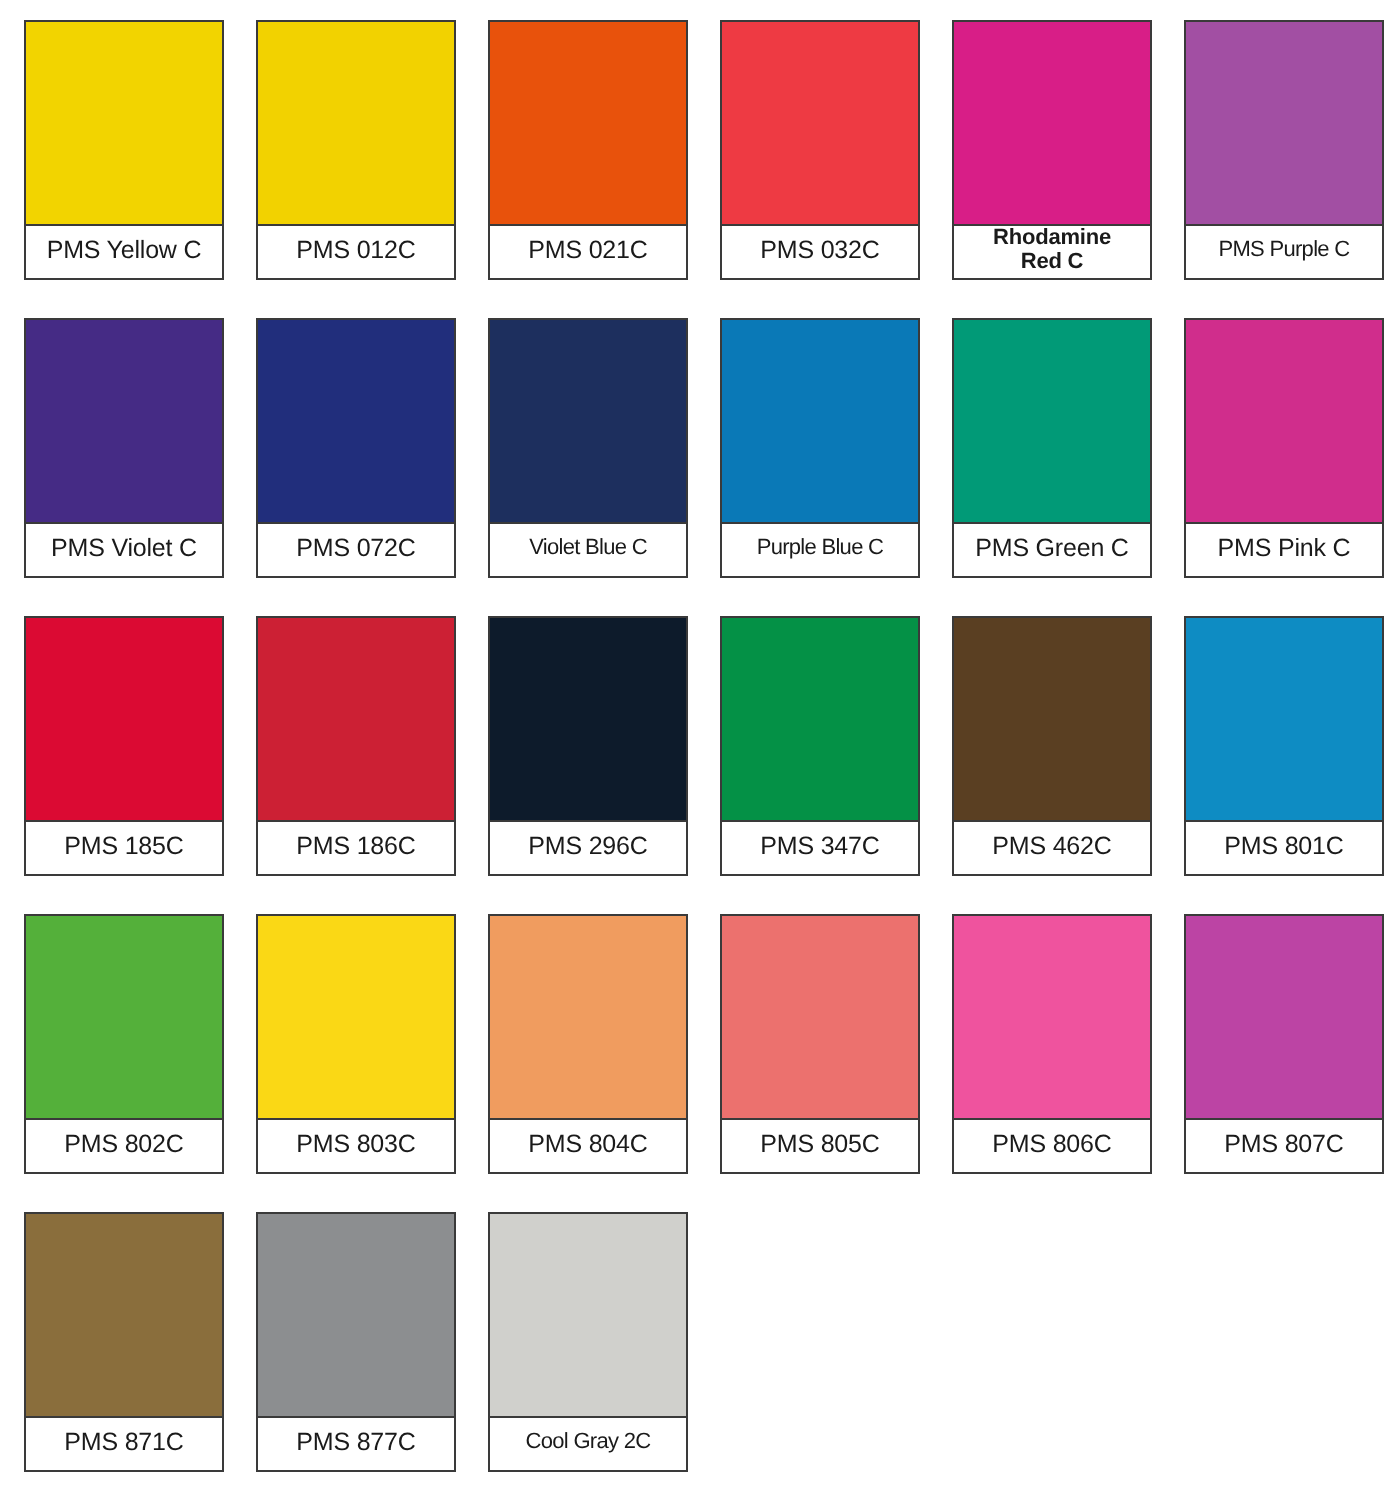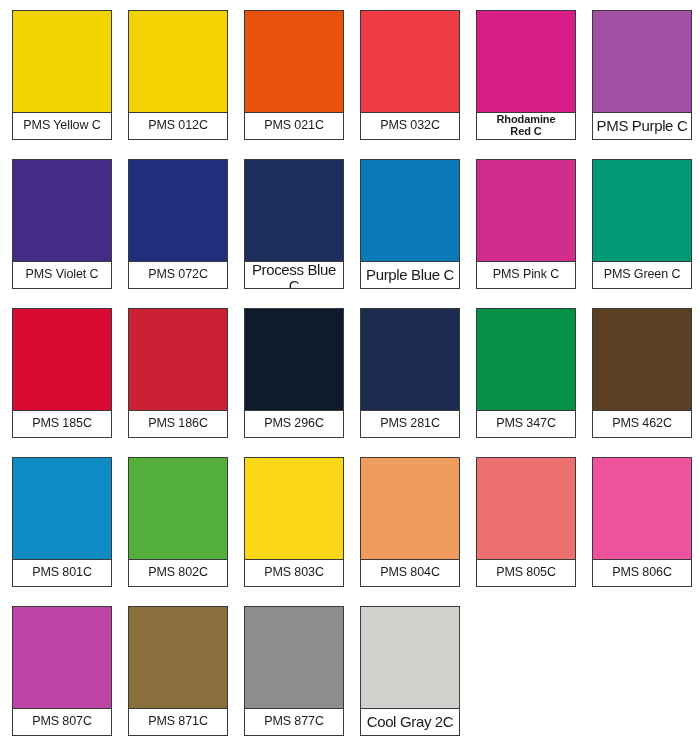--- a/index.html
+++ b/index.html
@@ -54,21 +54,21 @@
     background: #ffffff;
   }
 
   .swatch-label.two-line {
     font-weight: bold;
     font-size: 11px;
     line-height: 1.05;
   }
 
   .swatch-label.tight {
-    font-size: 15px;
+    font-size: 11px;
     letter-spacing: -0.35px;
   }
 </style>
 </head>
 <body>
 
 <div id="swatch-grid">
     <div class="swatch-card">
       <div class="swatch-color" style="background: rgb(242, 212, 0);"></div>
       <div class="swatch-label">PMS Yellow C</div>
@@ -97,49 +97,45 @@
     <div class="swatch-card">
       <div class="swatch-color" style="background: rgb(69, 43, 133);"></div>
       <div class="swatch-label">PMS Violet C</div>
     </div>
     <div class="swatch-card">
       <div class="swatch-color" style="background: rgb(33, 46, 124);"></div>
       <div class="swatch-label">PMS 072C</div>
     </div>
     <div class="swatch-card">
       <div class="swatch-color" style="background: rgb(29, 47, 94);"></div>
-      <div class="swatch-label tight">Process Blue C</div>
+      <div class="swatch-label tight">Violet Blue C</div>
     </div>
     <div class="swatch-card">
       <div class="swatch-color" style="background: rgb(10, 121, 183);"></div>
       <div class="swatch-label tight">Purple Blue C</div>
     </div>
     <div class="swatch-card">
+      <div class="swatch-color" style="background: rgb(1, 154, 119);"></div>
+      <div class="swatch-label">PMS Green C</div>
+    </div>
+    <div class="swatch-card">
       <div class="swatch-color" style="background: rgb(208, 45, 140);"></div>
       <div class="swatch-label">PMS Pink C</div>
-    </div>
-    <div class="swatch-card">
-      <div class="swatch-color" style="background: rgb(1, 154, 119);"></div>
-      <div class="swatch-label">PMS Green C</div>
     </div>
     <div class="swatch-card">
       <div class="swatch-color" style="background: rgb(219, 10, 51);"></div>
       <div class="swatch-label">PMS 185C</div>
     </div>
     <div class="swatch-card">
       <div class="swatch-color" style="background: rgb(204, 32, 52);"></div>
       <div class="swatch-label">PMS 186C</div>
     </div>
     <div class="swatch-card">
       <div class="swatch-color" style="background: rgb(13, 27, 43);"></div>
       <div class="swatch-label">PMS 296C</div>
-    </div>
-    <div class="swatch-card">
-      <div class="swatch-color" style="background: rgb(28, 43, 79);"></div>
-      <div class="swatch-label">PMS 281C</div>
     </div>
     <div class="swatch-card">
       <div class="swatch-color" style="background: rgb(4, 145, 70);"></div>
       <div class="swatch-label">PMS 347C</div>
     </div>
     <div class="swatch-card">
       <div class="swatch-color" style="background: rgb(90, 63, 34);"></div>
       <div class="swatch-label">PMS 462C</div>
     </div>
     <div class="swatch-card">

